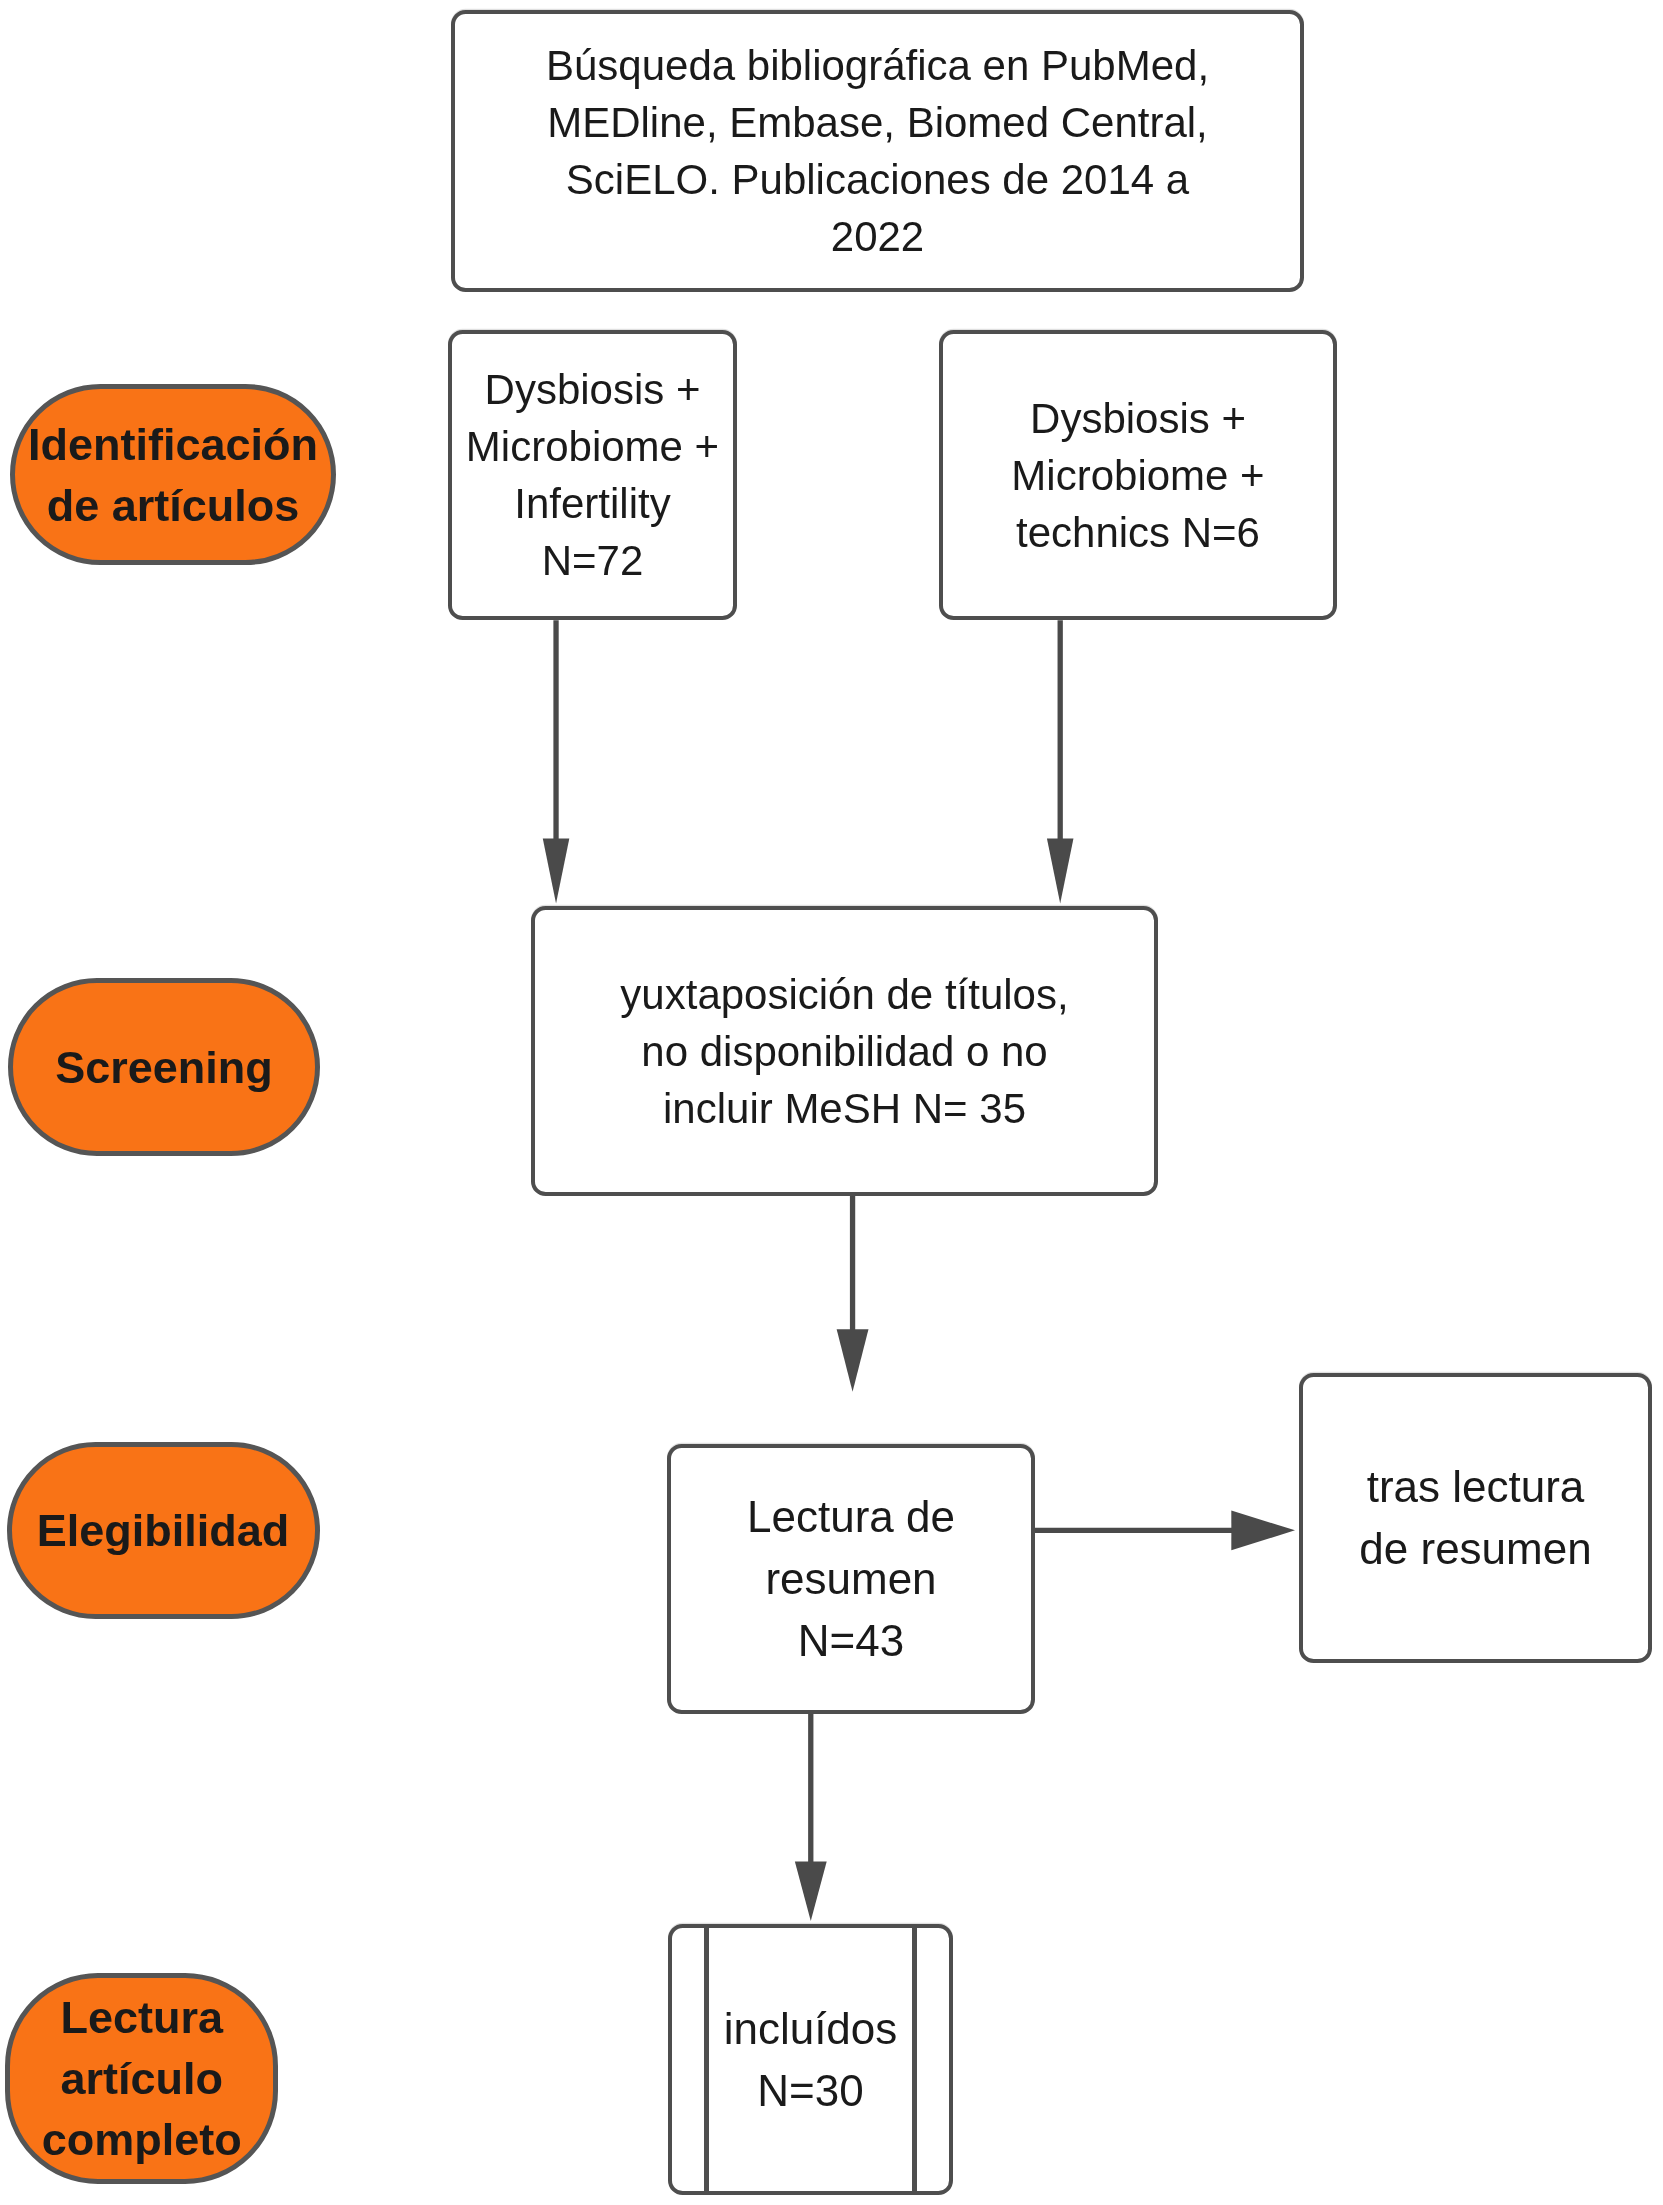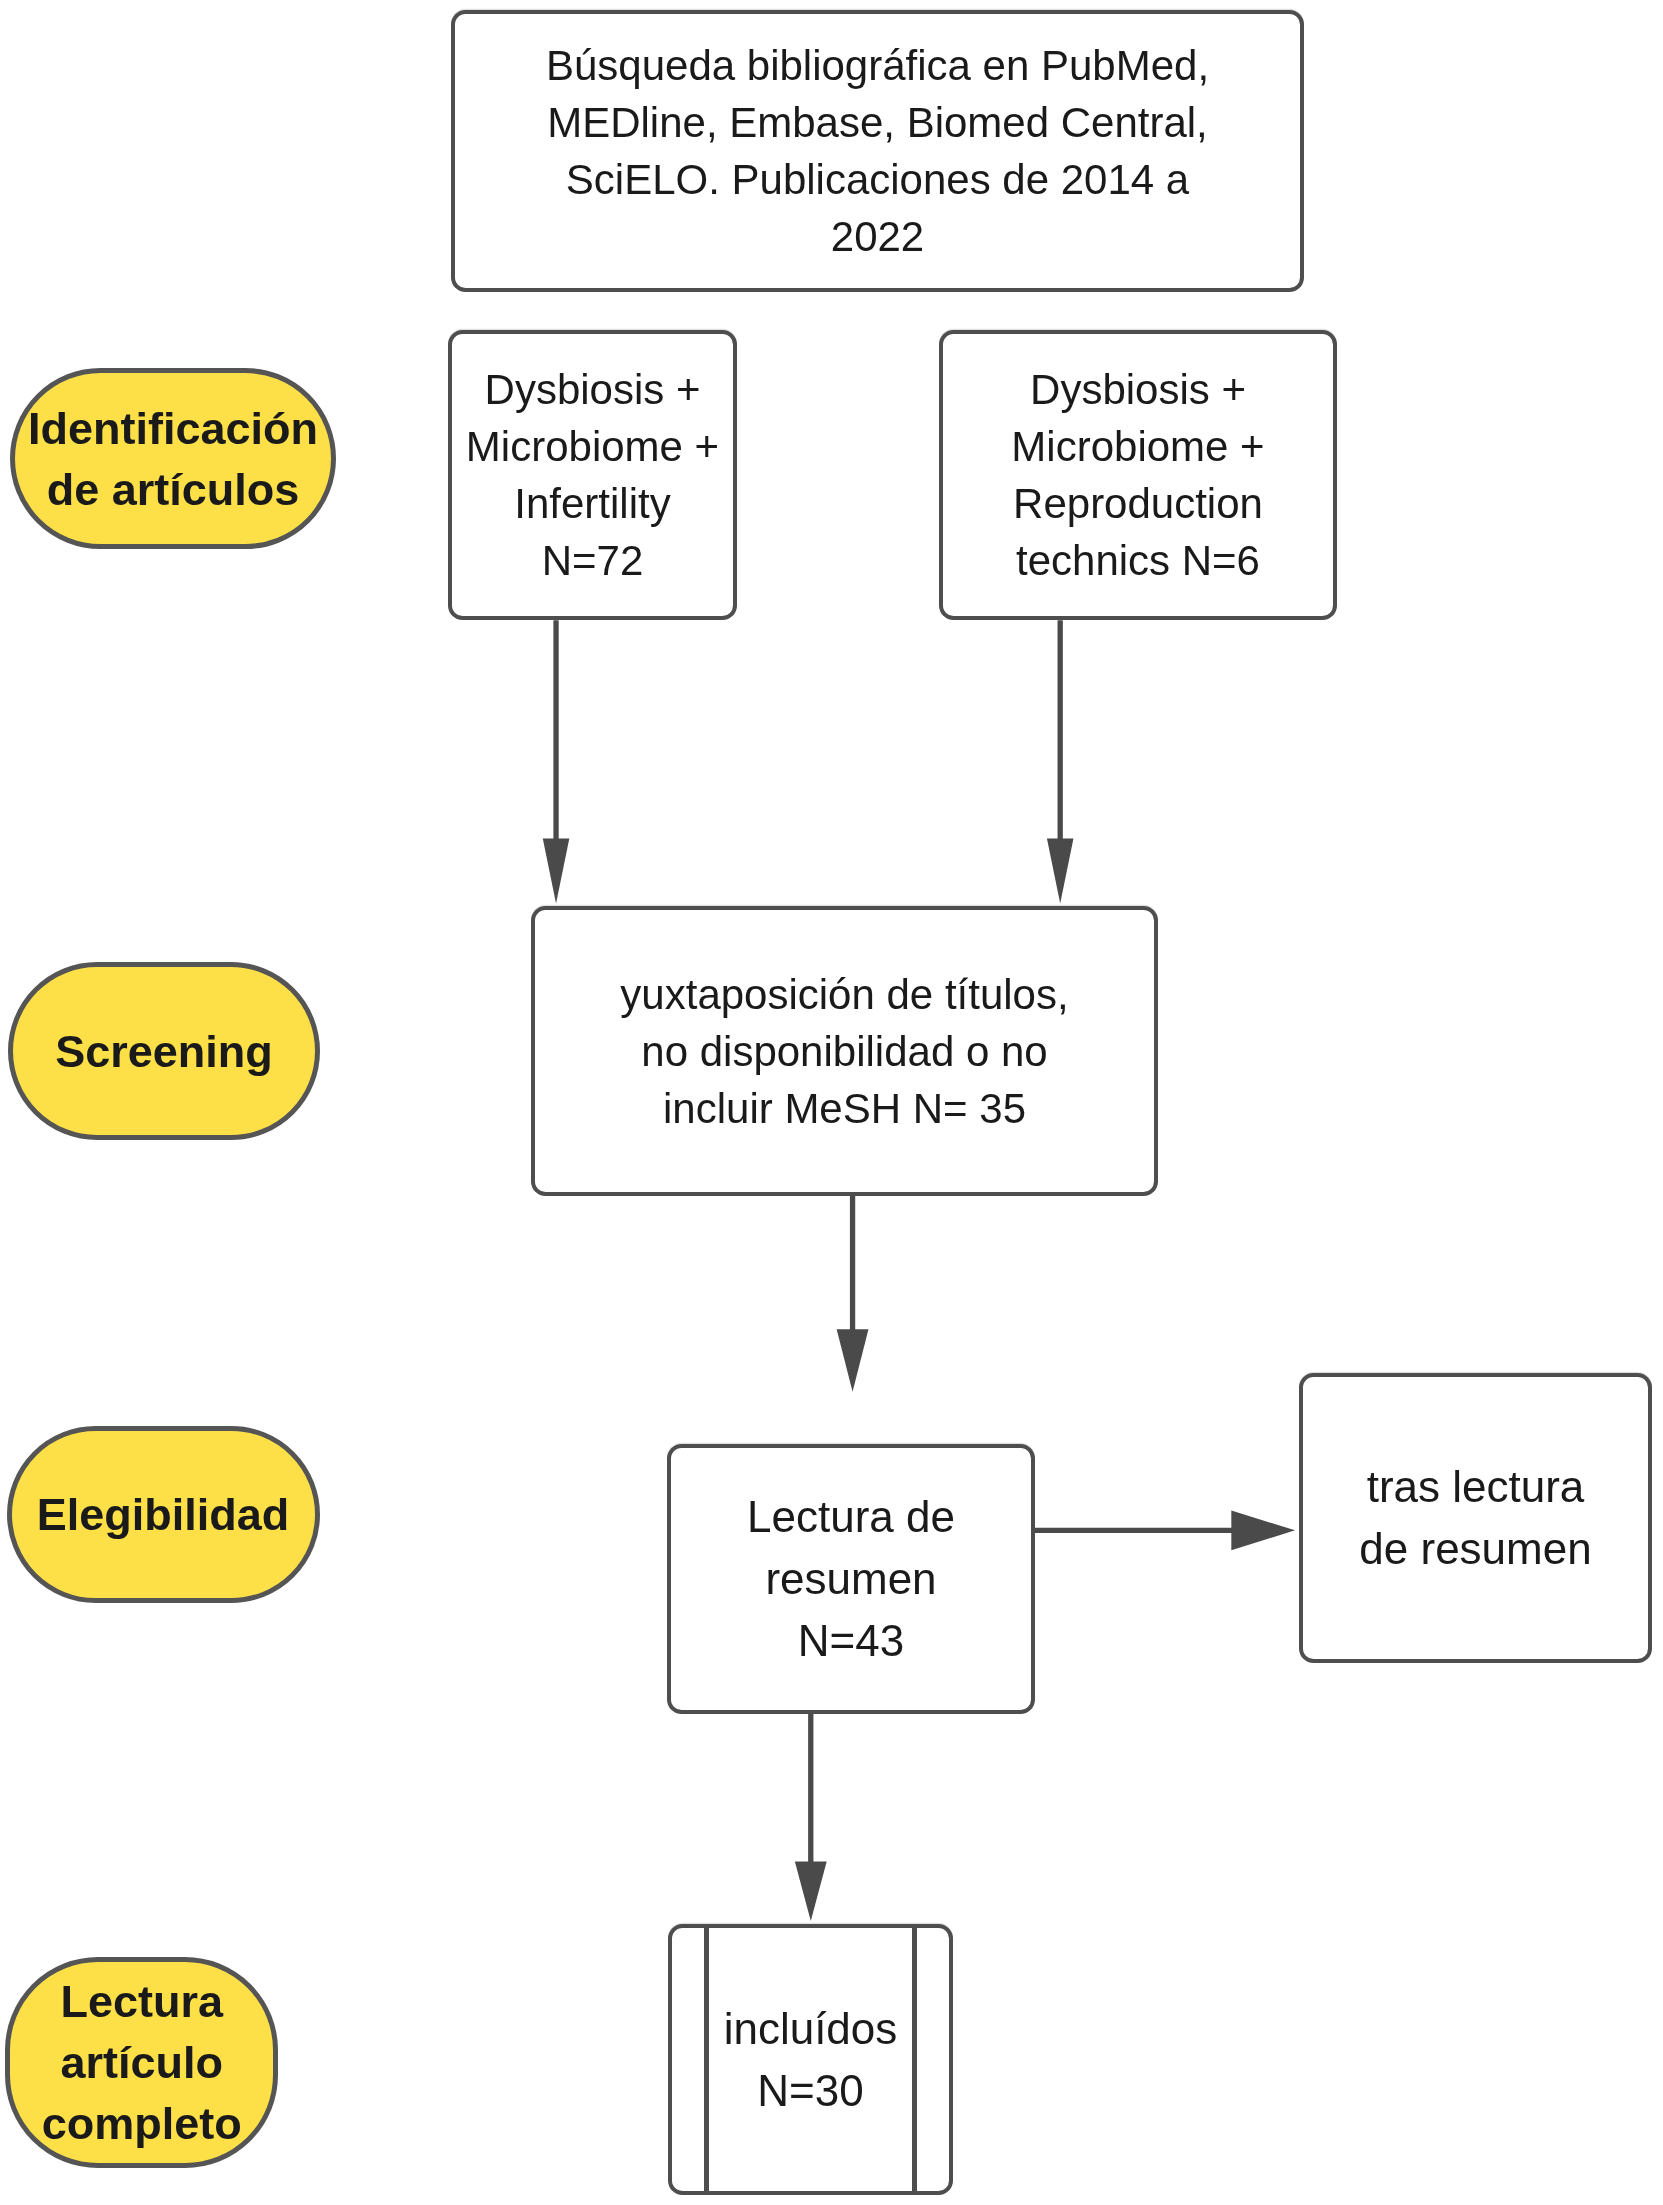--- a/index.html
+++ b/index.html
@@ -21,28 +21,29 @@
     justify-content:center;
     text-align:center;
     box-sizing:border-box;
     box-shadow:0 -1.3px 0 rgba(0,0,0,0.12);
   }
   .node .lines{width:100%;}
   .node .line{display:block;font-size:42px;line-height:57px;white-space:nowrap;}
   .node.big .line{font-size:44px;line-height:62px;}
   .pill{
     position:absolute;
-    background:#fde047;
+    background:#f97316;
     border:5.3px solid #555555;
     border-radius:93px;
     display:flex;
     align-items:center;
     justify-content:center;
     text-align:center;
     box-sizing:border-box;
+    margin-top:16px;
   }
   .pill .line{display:block;font-weight:bold;font-size:45px;line-height:61px;white-space:nowrap;}
   
   .predef::before,.predef::after{
     content:"";
     position:absolute;
     top:0;bottom:0;
     width:5.3px;
     background:#4e4e4e;
   }
@@ -122,21 +123,20 @@
       <span class="line">Microbiome +</span>
       <span class="line">Infertility</span>
       <span class="line">N=72</span>
     </div>
   </div>
 
   <div class="node" style="left:939px;top:330px;width:398px;height:290px;">
     <div class="lines">
       <span class="line">Dysbiosis +</span>
       <span class="line">Microbiome +</span>
-      <span class="line">Reproduction</span>
       <span class="line">technics N=6</span>
     </div>
   </div>
 
   <div class="node" style="left:531px;top:906px;width:627px;height:290px;">
     <div class="lines">
       <span class="line">yuxtaposición de títulos,</span>
       <span class="line">no disponibilidad o no</span>
       <span class="line">incluir MeSH N= 35</span>
     </div>

